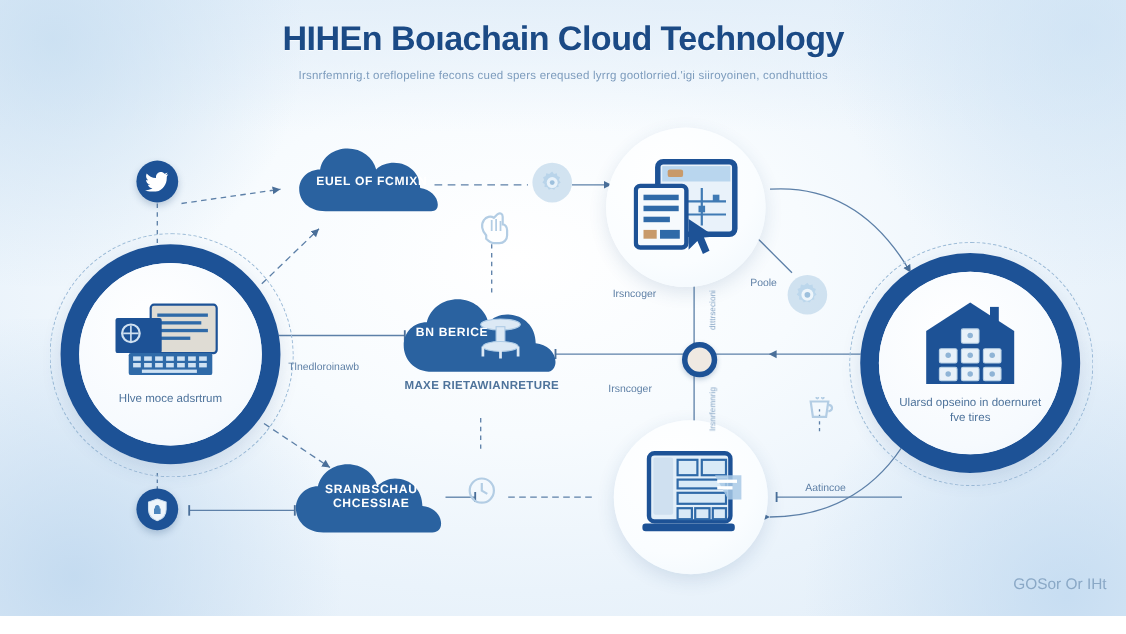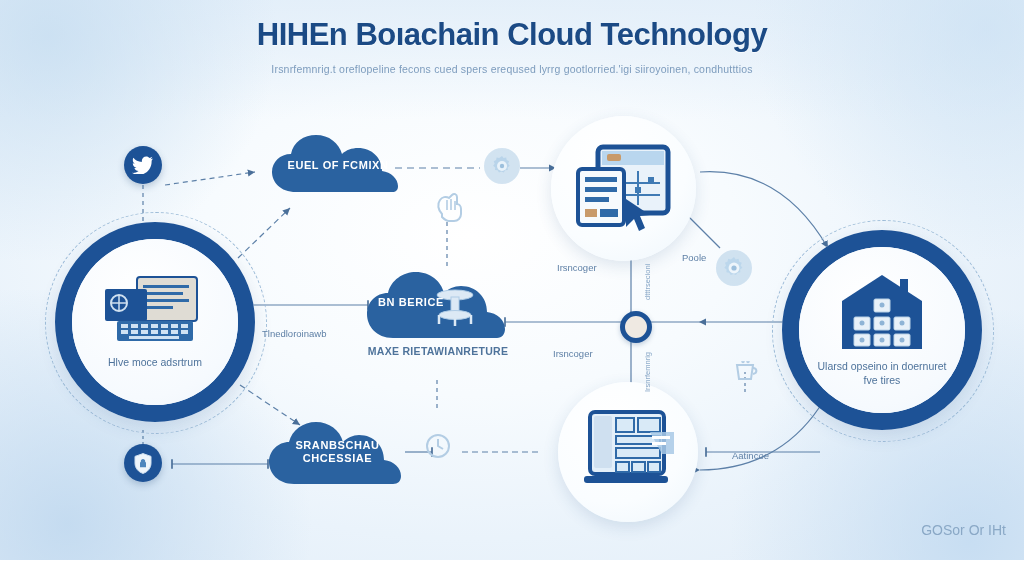--- a/index.html
+++ b/index.html
@@ -449,19 +449,19 @@
       <path d="M10,2 C10,4 12,4 12,2 M15,2 C15,4 17,4 17,2" fill="none" stroke="#b3cde4" stroke-width="1.5"></path>
     </svg>
   </div>
 
   <div class="junction" style="left:620px; top:311px;"></div>
 
   <div class="elabel" style="left:262px; top:289px;margin-top:39px;">Tlnedloroinawb</div>
   <div class="elabel" style="left:557px; top:262px;">Irsncoger</div>
   <div class="elabel" style="left:553px; top:348px;">Irsncoger</div>
   <div class="elabel" style="left:682px; top:252px;">Poole</div>
-  <div class="elabel" style="left:732px; top:438px;margin-top:12px;">Aatincoe</div>
+  <div class="elabel" style="left:732px; top:438px;">Aatincoe</div>
   <div class="elabel vert" style="left:643px; top:300px;">dtttrsecioni</div>
   <div class="elabel vert" style="left:643px; top:392px;">Irsnrfemnrig</div>
 
   <div id="credit">GOSor Or IHt</div>
 
 </div>
 
 </body></html>

